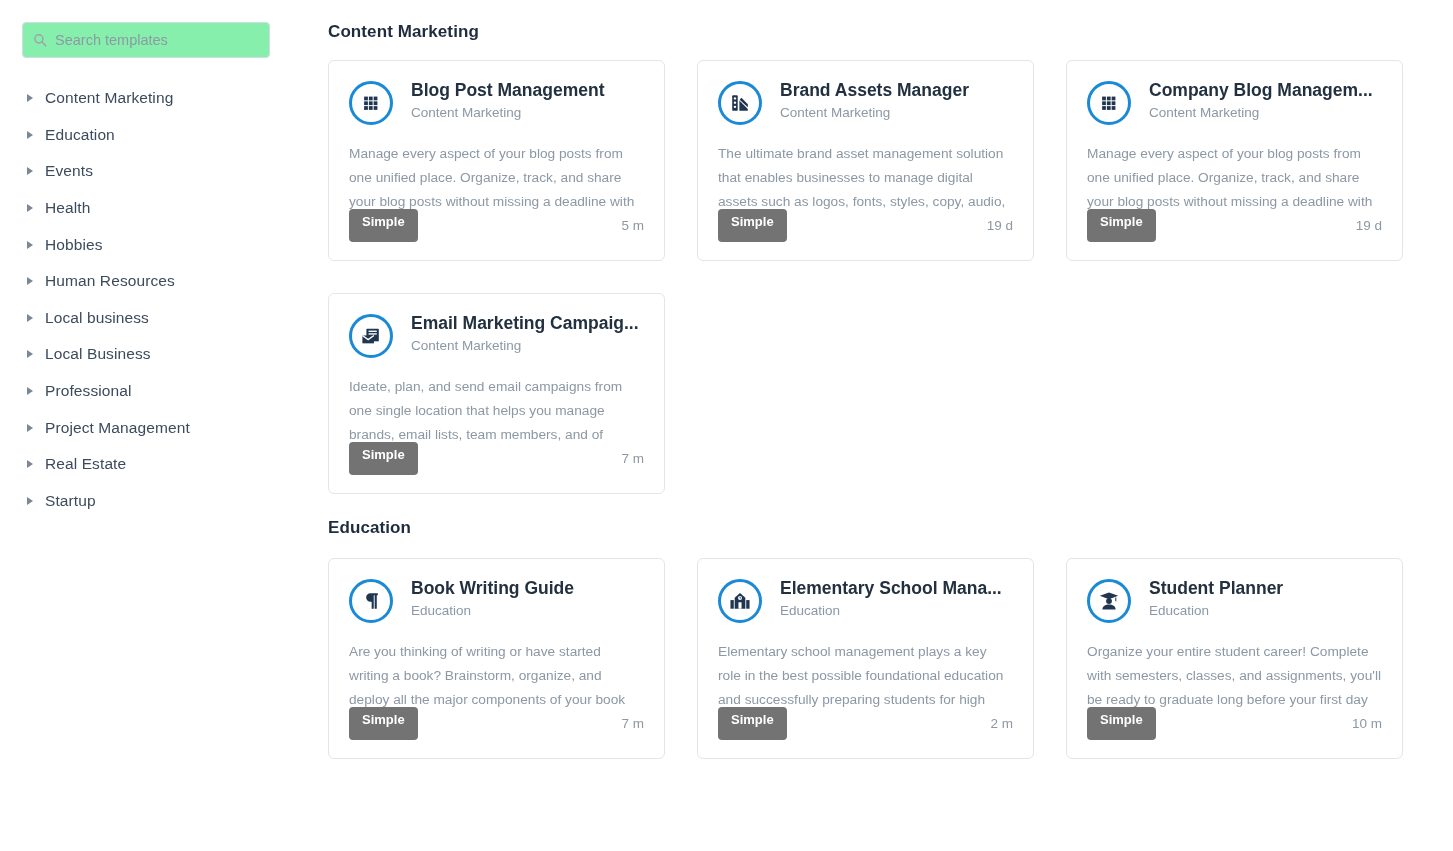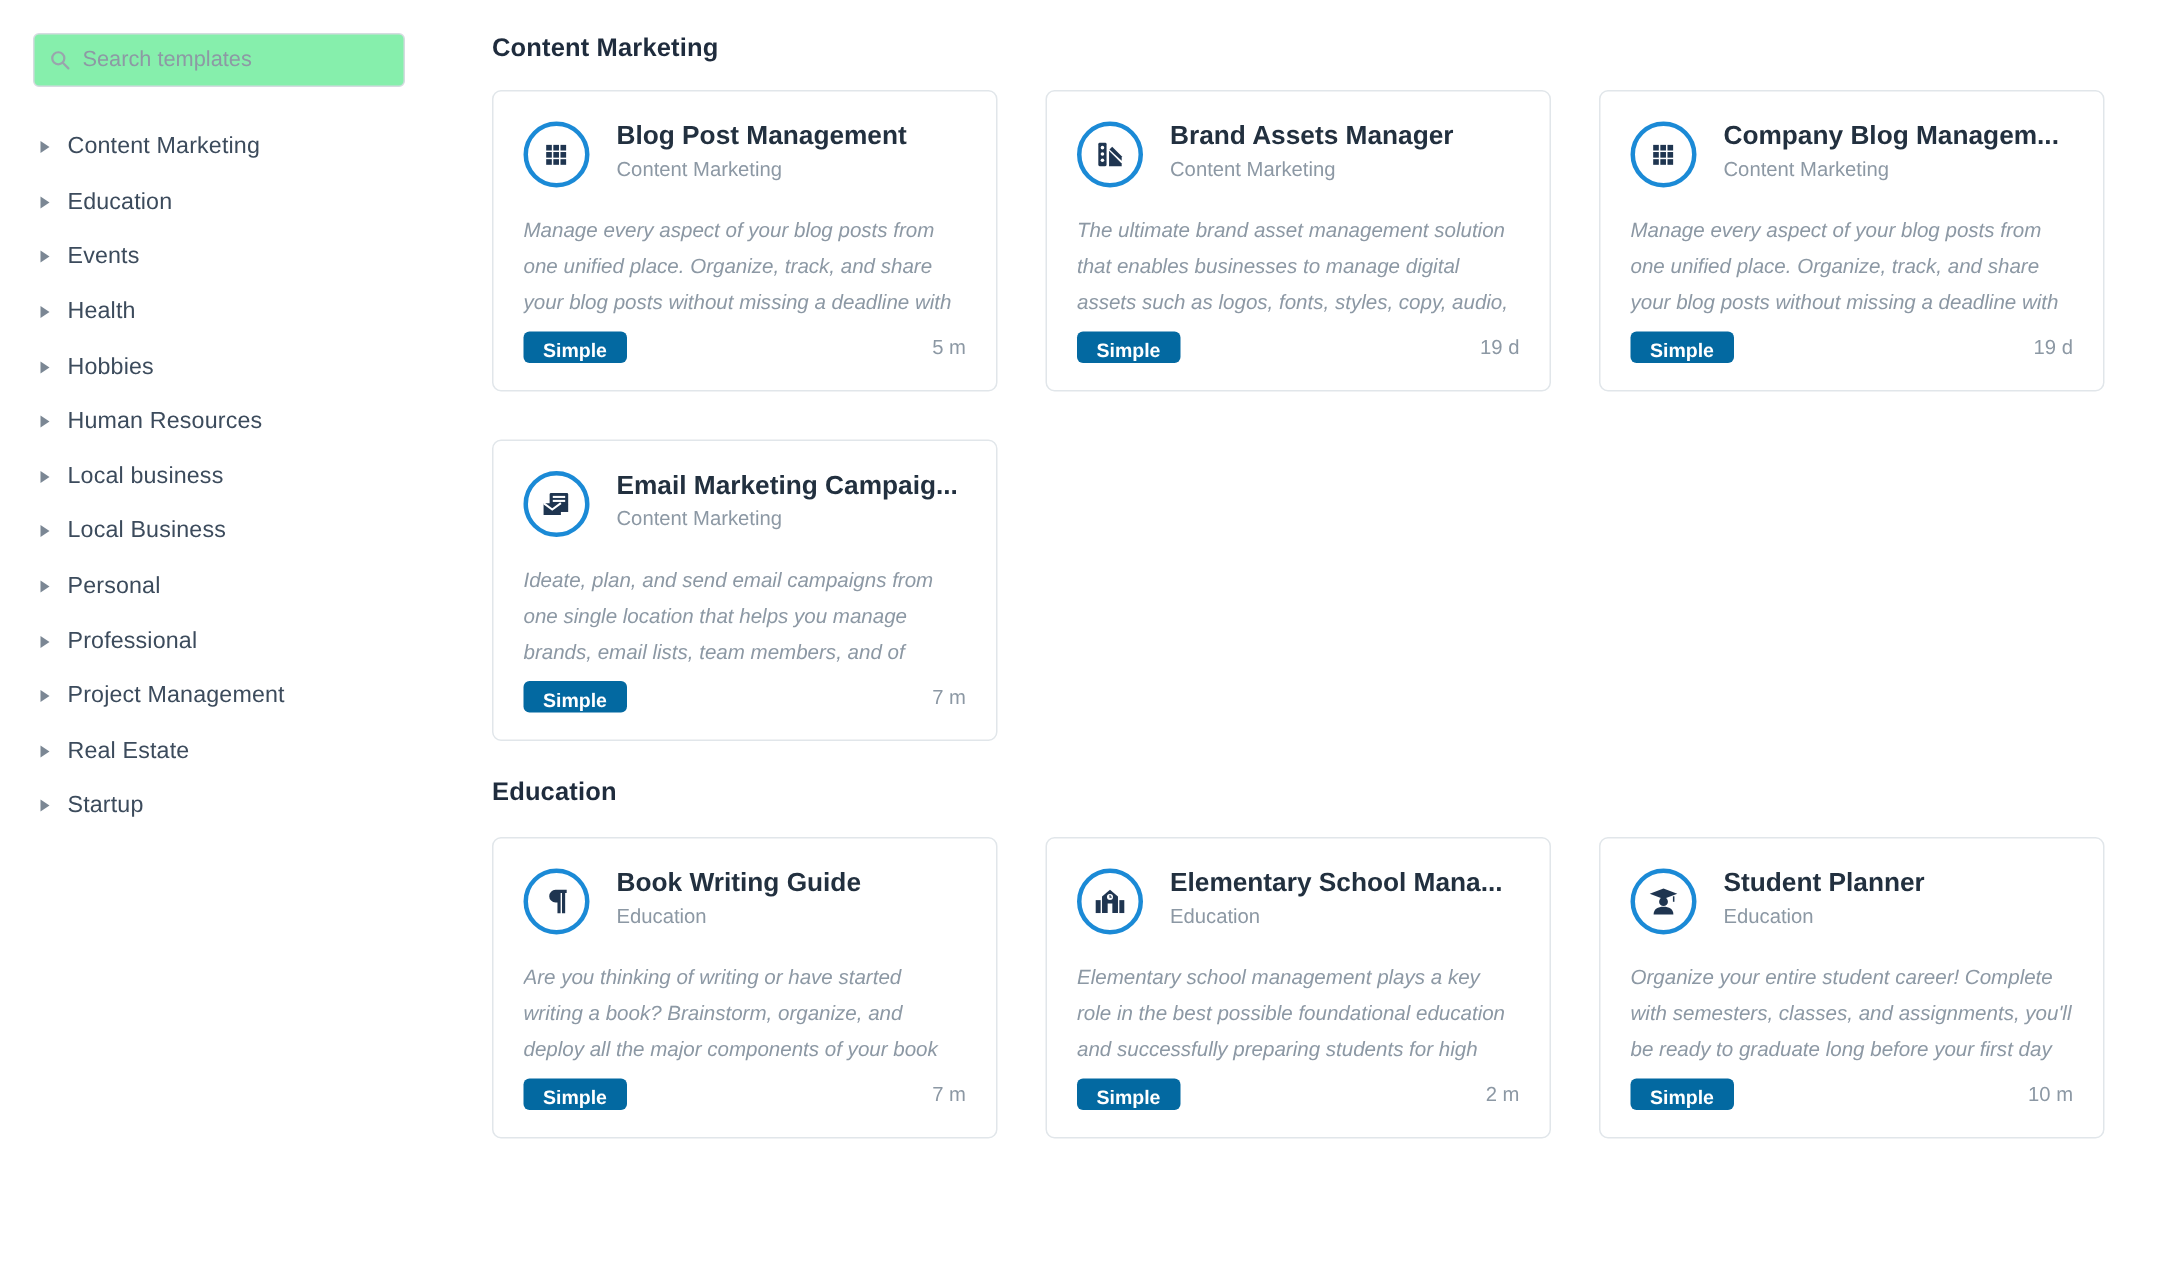--- a/index.html
+++ b/index.html
@@ -165,37 +165,36 @@
     max-width: 232px;
   }
 
   .card-desc {
     margin-top: 17px;
     font-size: 13.7px;
     line-height: 24px;
     color: #8c98a4;
     max-height: 72px;
     overflow: hidden;
-    font-style: italic;
   }
 
   .card-foot {
     margin-top: auto;
     margin-bottom: 18px;
     display: flex;
     align-items: center;
     justify-content: space-between;
   }
   .badge {
-    background: #0369a1;
+    background: #737373;
     color: #ffffff;
     font-size: 13px;
     font-weight: bold;
     border-radius: 4px;
-    padding: 6px 13px 2px 13px;
+    padding: 6px 13px 14px 13px;
     line-height: 1;
     display: inline-block;
   }
   .age {
     font-size: 13.5px;
     color: #8c98a4;
   }
 </style>
 </head>
 <body>
@@ -236,24 +235,20 @@
           <span class="caret"></span>
           <span class="cat-label">Human Resources</span>
         </li>
         <li class="cat-item">
           <span class="caret"></span>
           <span class="cat-label">Local business</span>
         </li>
         <li class="cat-item">
           <span class="caret"></span>
           <span class="cat-label">Local Business</span>
-        </li>
-        <li class="cat-item">
-          <span class="caret"></span>
-          <span class="cat-label">Personal</span>
         </li>
         <li class="cat-item">
           <span class="caret"></span>
           <span class="cat-label">Professional</span>
         </li>
         <li class="cat-item">
           <span class="caret"></span>
           <span class="cat-label">Project Management</span>
         </li>
         <li class="cat-item">

